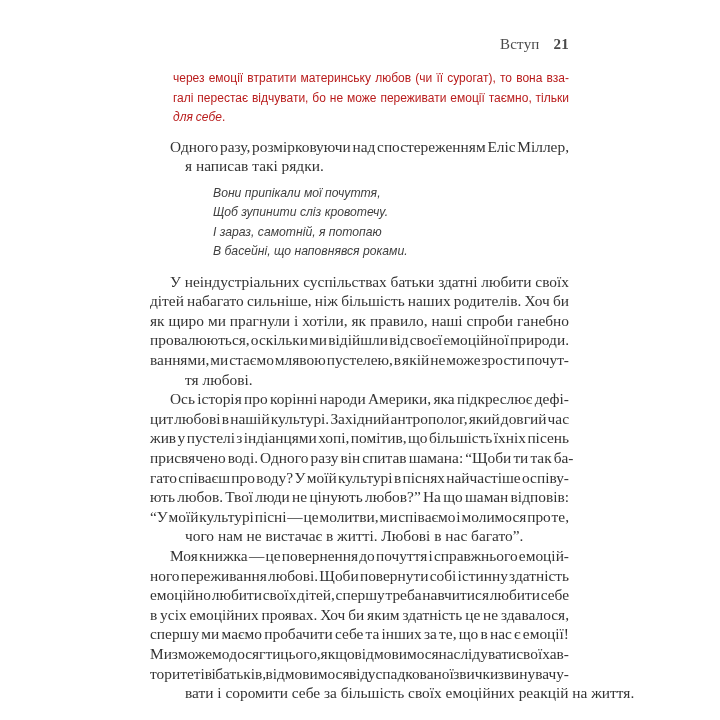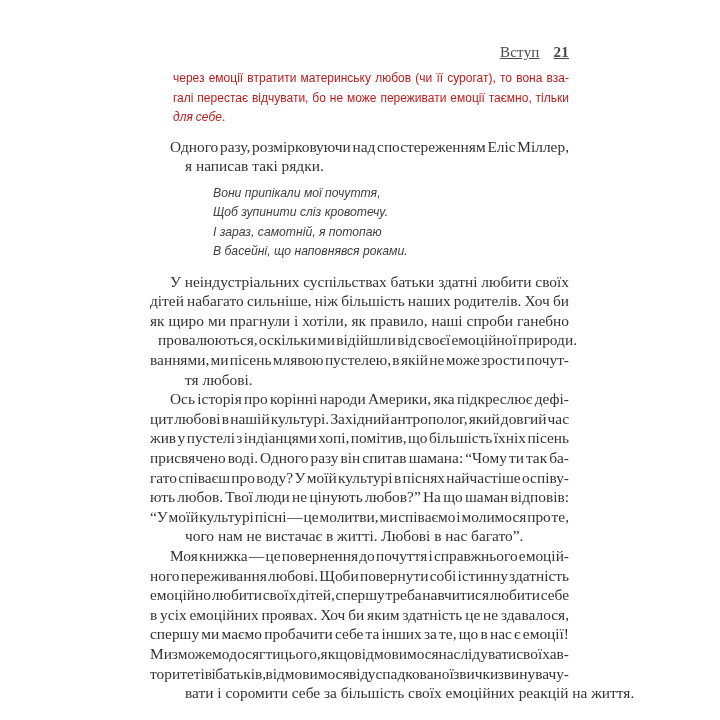--- a/index.html
+++ b/index.html
@@ -16,29 +16,28 @@
     .page {
       position: absolute;
       left: 0;
       top: 0;
       width: 720px;
       height: 720px;
       background: #ffffff;
     }
     .running-head {
       position: absolute;
-      top: 44px;
+      top: 36px;
       left: 440px;
       width: 129px;
       text-align: right;
       font-family: "Liberation Serif", "DejaVu Serif", serif;
       font-size: 15px;
       color: #4a4a4a;
       letter-spacing: 0.2px;
-      text-decoration: underline;
     }
     .running-head .section {
       margin-right: 14px;
     }
     .running-head .num {
       font-weight: bold;
     }
     .body {
       position: absolute;
       left: 150px;
@@ -127,30 +126,30 @@
       <span class="poem-line">Вони припікали мої почуття,</span>
       <span class="poem-line">Щоб зупинити сліз кровотечу.</span>
       <span class="poem-line">І зараз, самотній, я потопаю</span>
       <span class="poem-line">В басейні, що наповнявся роками.</span>
     </div>
 
     <div class="p-block" style="margin-top:10px;">
       <span class="line indent"><span style="white-space: nowrap; word-spacing: -0.0078125px;">У неіндустріальних суспільствах батьки здатні любити своїх</span></span>
       <span class="line"><span style="white-space: nowrap; word-spacing: -0.699219px;">дітей набагато сильніше, ніж більшість наших родителів. Хоч би</span></span>
       <span class="line"><span style="white-space: nowrap; word-spacing: 0px;">як щиро ми прагнули і хотіли, як правило, наші спроби ганебно</span></span>
-      <span class="line"><span style="white-space: nowrap; word-spacing: -2.63839px; margin-left: 8px;">провалюються, оскільки ми відійшли від своєї емоційної природи.</span></span>
-      <span class="line"><span style="white-space: nowrap; word-spacing: -2.85625px;">ваннями, ми пісень млявою пустелею, в якій не може зрости почут-</span></span>
+      <span class="line"><span style="white-space: nowrap; word-spacing: -2.63839px;">провалюються, оскільки ми відійшли від своєї емоційної природи.</span></span>
+      <span class="line"><span style="white-space: nowrap; word-spacing: -2.85625px;">ваннями, ми стаємо млявою пустелею, в якій не може зрости почут-</span></span>
       <span class="line last">тя любові.</span>
     </div>
 
     <div class="p-block">
       <span class="line indent"><span style="white-space: nowrap; word-spacing: -1.48047px;">Ось історія про корінні народи Америки, яка підкреслює дефі-</span></span>
       <span class="line"><span style="white-space: nowrap; word-spacing: -2.68576px;">цит любові в нашій культурі. Західний антрополог, який довгий час</span></span>
       <span class="line"><span style="white-space: nowrap; word-spacing: -2.43906px;">жив у пустелі з індіанцями хопі, помітив, що більшість їхніх пісень</span></span>
-      <span class="line"><span style="white-space: nowrap; word-spacing: -1.8px;">присвячено воді. Одного разу він спитав шамана: “Чому ти так ба-</span></span>
+      <span class="line"><span style="white-space: nowrap; word-spacing: -1.8px;">присвячено воді. Одного разу він спитав шамана: “Щоби ти так ба-</span></span>
       <span class="line"><span style="white-space: nowrap; word-spacing: -2.49531px;">гато співаєш про воду? У моїй культурі в піснях найчастіше оспіву-</span></span>
       <span class="line"><span style="white-space: nowrap; word-spacing: -1.60312px;">ють любов. Твої люди не цінують любов?” На що шаман відповів:</span></span>
       <span class="line"><span style="white-space: nowrap; word-spacing: -3.03385px;">“У моїй культурі пісні — це молитви, ми співаємо і молимося про те,</span></span>
       <span class="line last">чого нам не вистачає в житті. Любові в нас багато”.</span>
     </div>
 
     <div class="p-block">
       <span class="line indent"><span style="white-space: nowrap; word-spacing: -2.62847px;">Моя книжка — це повернення до почуття і справжнього емоцій-</span></span>
       <span class="line"><span style="white-space: nowrap; word-spacing: -2.58036px;">ного переживання любові. Щоби повернути собі істинну здатність</span></span>
       <span class="line"><span style="white-space: nowrap; word-spacing: -3.08789px;">емоційно любити своїх дітей, спершу треба навчитися любити себе</span></span>

